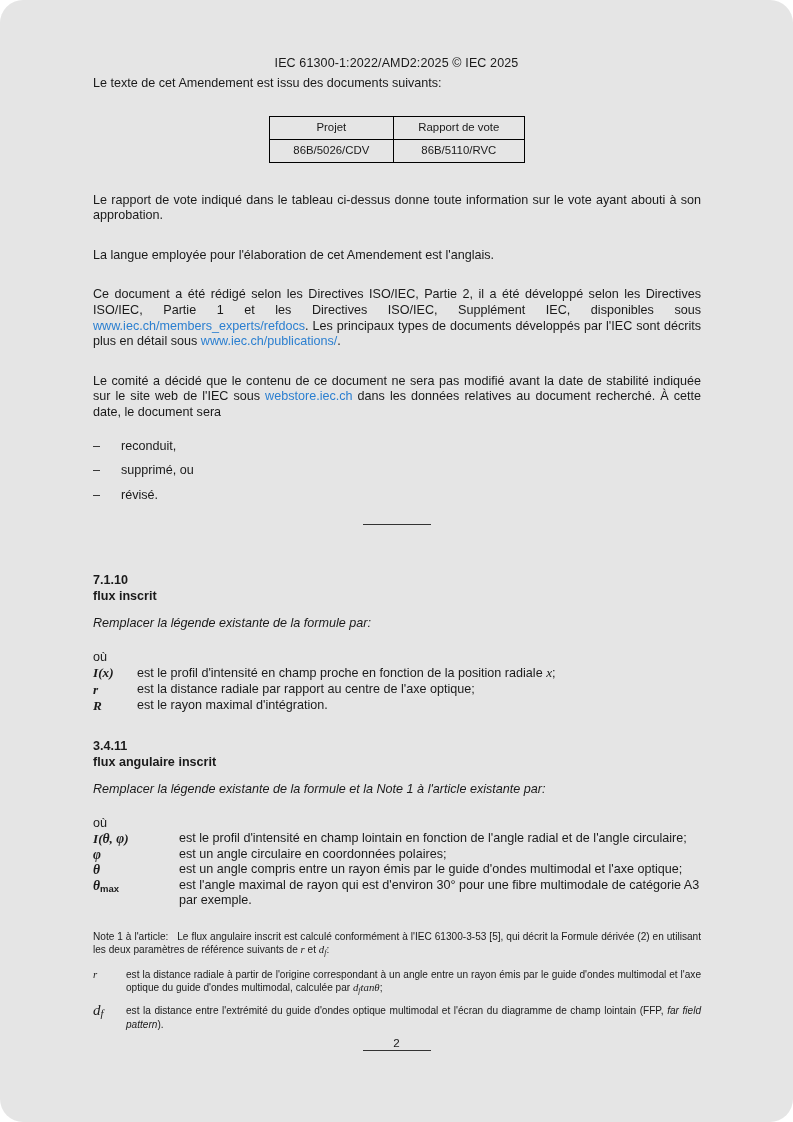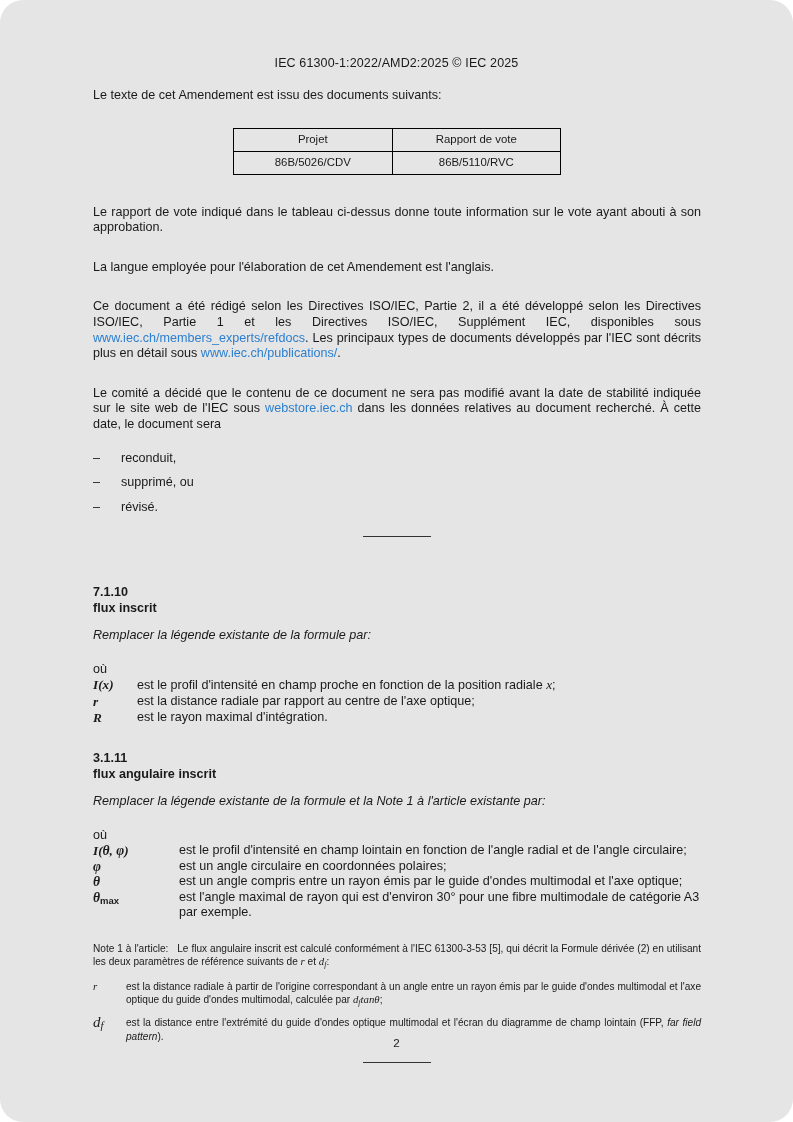--- a/index.html
+++ b/index.html
@@ -26,21 +26,21 @@
     left: 0;
     width: 793px;
     text-align: center;
     font-size: 12.5px;
     letter-spacing: 0.01em;
     color: #1a1a1a;
   }
   .content {
     position: absolute;
     left: 93px;
-    top: 88px;
+    top: 76px;
     width: 608px;
   }
   p {
     margin: 0;
     font-size: 12.6px;
     line-height: 15.6px;
     text-align: justify;
     color: #1a1a1a;
   }
   .gap-18 { height: 18px; }
@@ -57,21 +57,21 @@
     text-decoration: none;
   }
 
   
   .vote-table-wrap {
     display: flex;
     justify-content: center;
   }
   table.vote-table {
     border-collapse: collapse;
-    width: 328px;
+    width: 256px;
     margin-top: 0;
   }
   table.vote-table td {
     border: 1px solid #000000;
     text-align: center;
     font-size: 11.4px;
     padding: 4px 2px 5px 2px;
     line-height: 13px;
     color: #1a1a1a;
   }
@@ -297,21 +297,21 @@
         <span class="desc">est la distance radiale par rapport au centre de l'axe optique;</span>
       </div>
       <div class="def-row">
         <span class="sym"><em class="mathv">R</em></span>
         <span class="desc">est le rayon maximal d'intégration.</span>
       </div>
     </div>
 
     <div class="gap-26"></div>
 
-    <div class="clause-num">3.1.11</div>
+    <div class="clause-num">3.4.11</div>
     <div class="clause-term">flux angulaire inscrit</div>
 
     <div class="gap-12"></div>
 
     <div class="instruction">Remplacer la légende existante de la formule et la Note 1 à l'article existante par:</div>
 
     <div class="gap-18"></div>
 
     <div class="ou">où</div>
 

